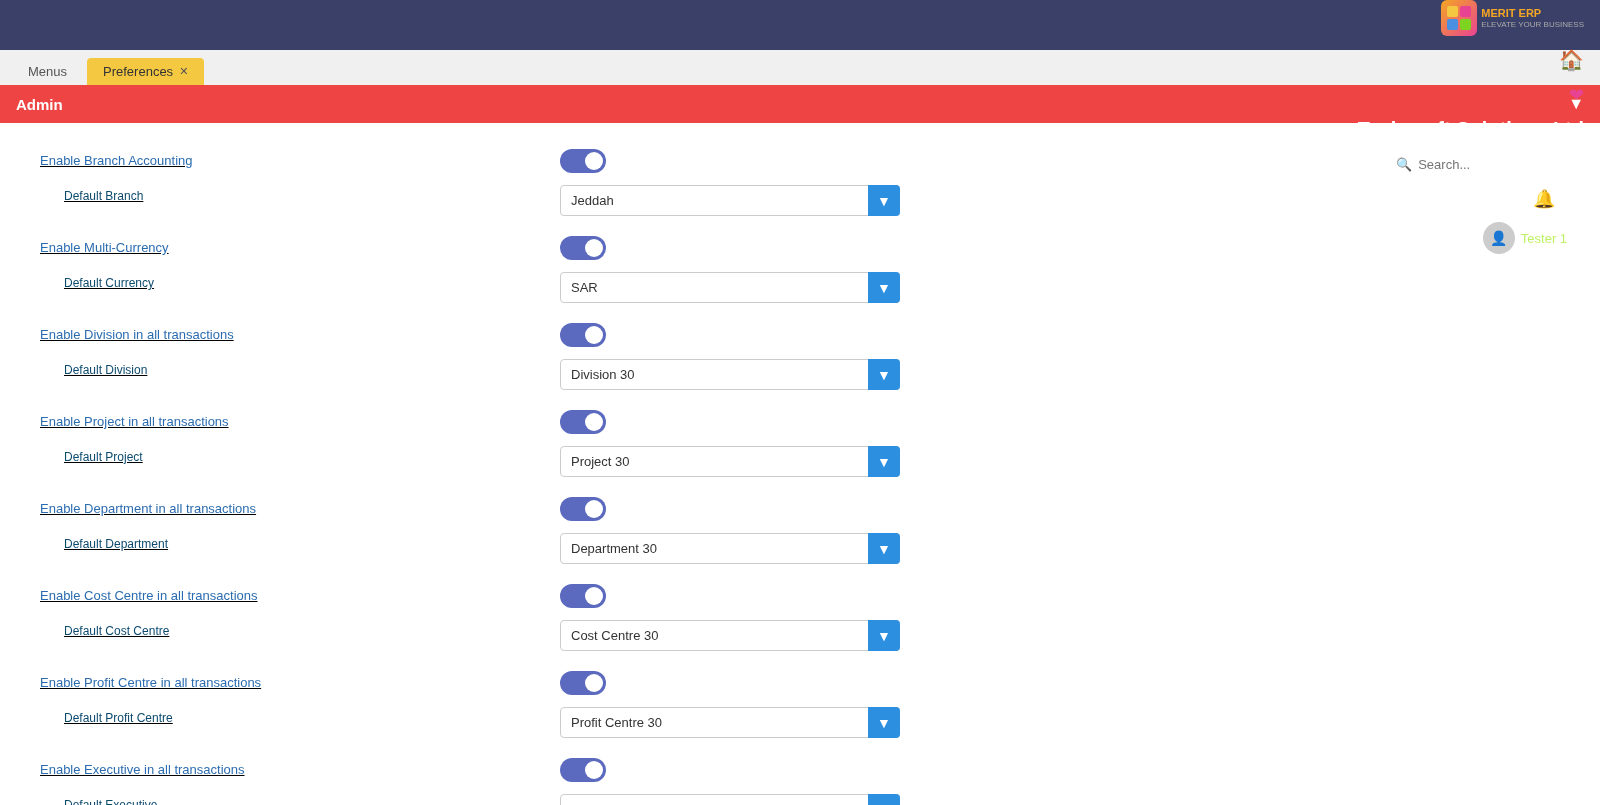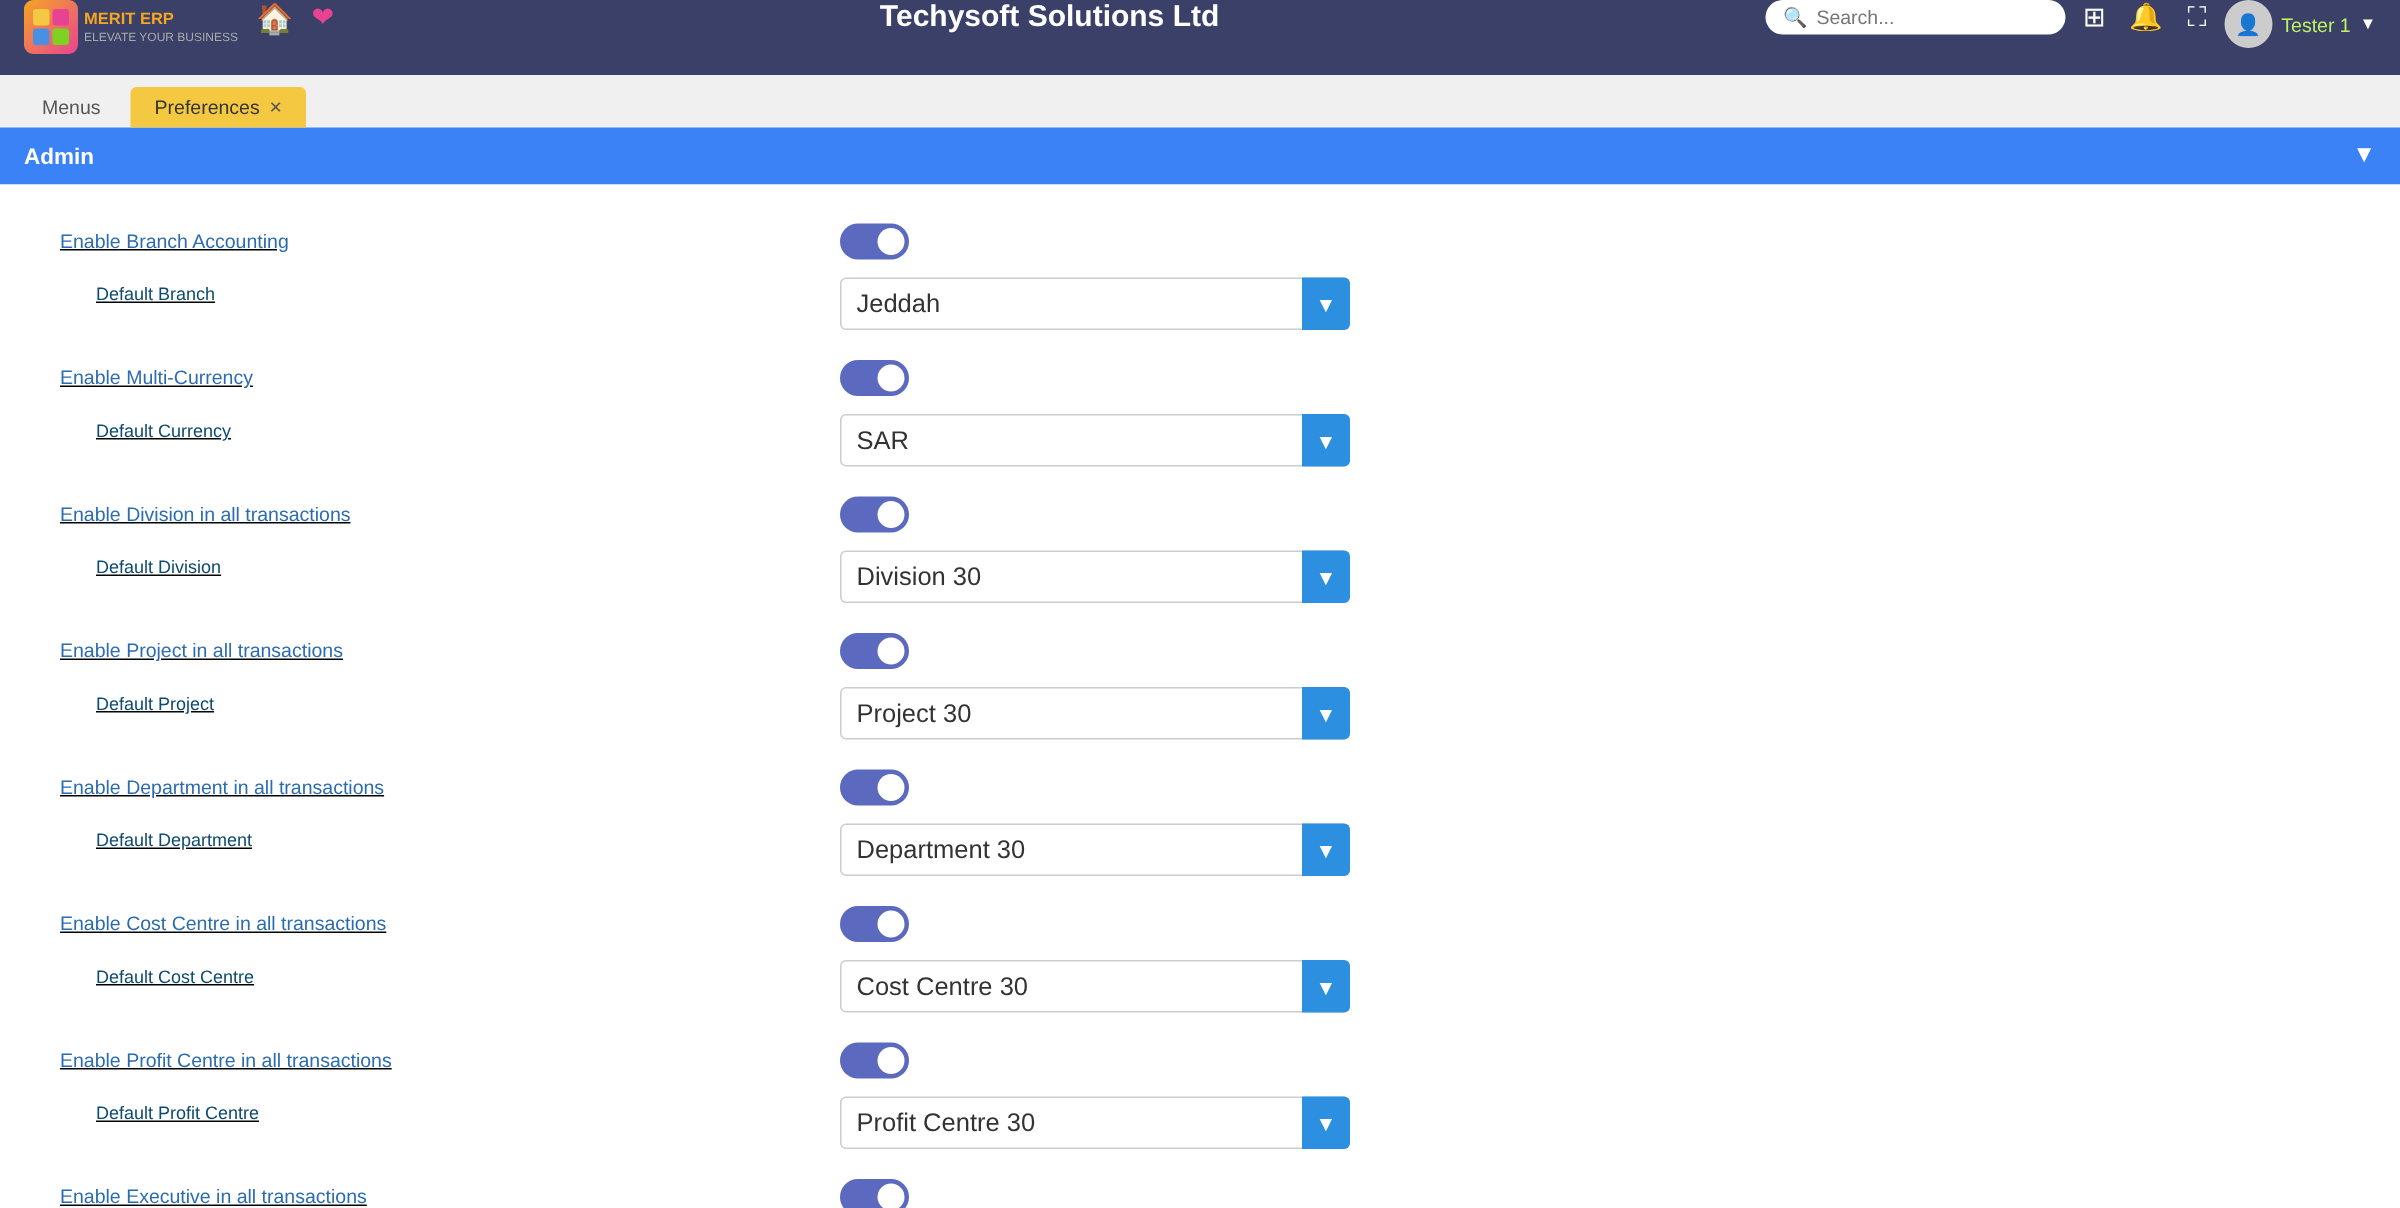--- a/index.html
+++ b/index.html
@@ -3,23 +3,24 @@
   <meta charset="utf-8">
   <style>
     * { box-sizing: border-box; margin: 0; padding: 0; }
     body { font-family: 'Segoe UI', Arial, sans-serif; background: #f5f5f5; font-size: 14px; }
 
     
     .topnav {
       background: #3a4068;
       height: 50px;
       display: flex;
-      align-items: flex-start;
+      align-items: flex-end;
       padding: 0 16px;
       gap: 12px;
+      flex-direction: column;
     }
     .topnav-logo {
       display: flex;
       align-items: center;
       gap: 4px;
     }
     .logo-icon {
       width: 36px; height: 36px;
       background: linear-gradient(135deg, #f5a623, #e84393);
       border-radius: 6px;
@@ -113,21 +114,21 @@
       font-weight: 500;
     }
     .tab-close {
       color: #555;
       font-size: 11px;
       cursor: pointer;
     }
 
     
     .section-header {
-      background: #3b82f6;
+      background: #ef4444;
       color: white;
       padding: 10px 16px;
       font-size: 15px;
       font-weight: 600;
       display: flex;
       align-items: center;
       justify-content: space-between;
     }
     .section-header-chevron { color: white; font-size: 16px; }
 
@@ -191,21 +192,21 @@
     
     .select-wrap {
       position: relative;
       width: 340px;
     }
     .select-wrap select {
       width: 100%;
       padding: 7px 36px 7px 10px;
       border: 1px solid #ccc;
       border-radius: 4px;
-      font-size: 17px;
+      font-size: 13px;
       color: #333;
       background: white;
       appearance: none;
       cursor: pointer;
       outline: none;
     }
     .select-btn {
       position: absolute;
       right: 0; top: 0; bottom: 0;
       width: 32px;

